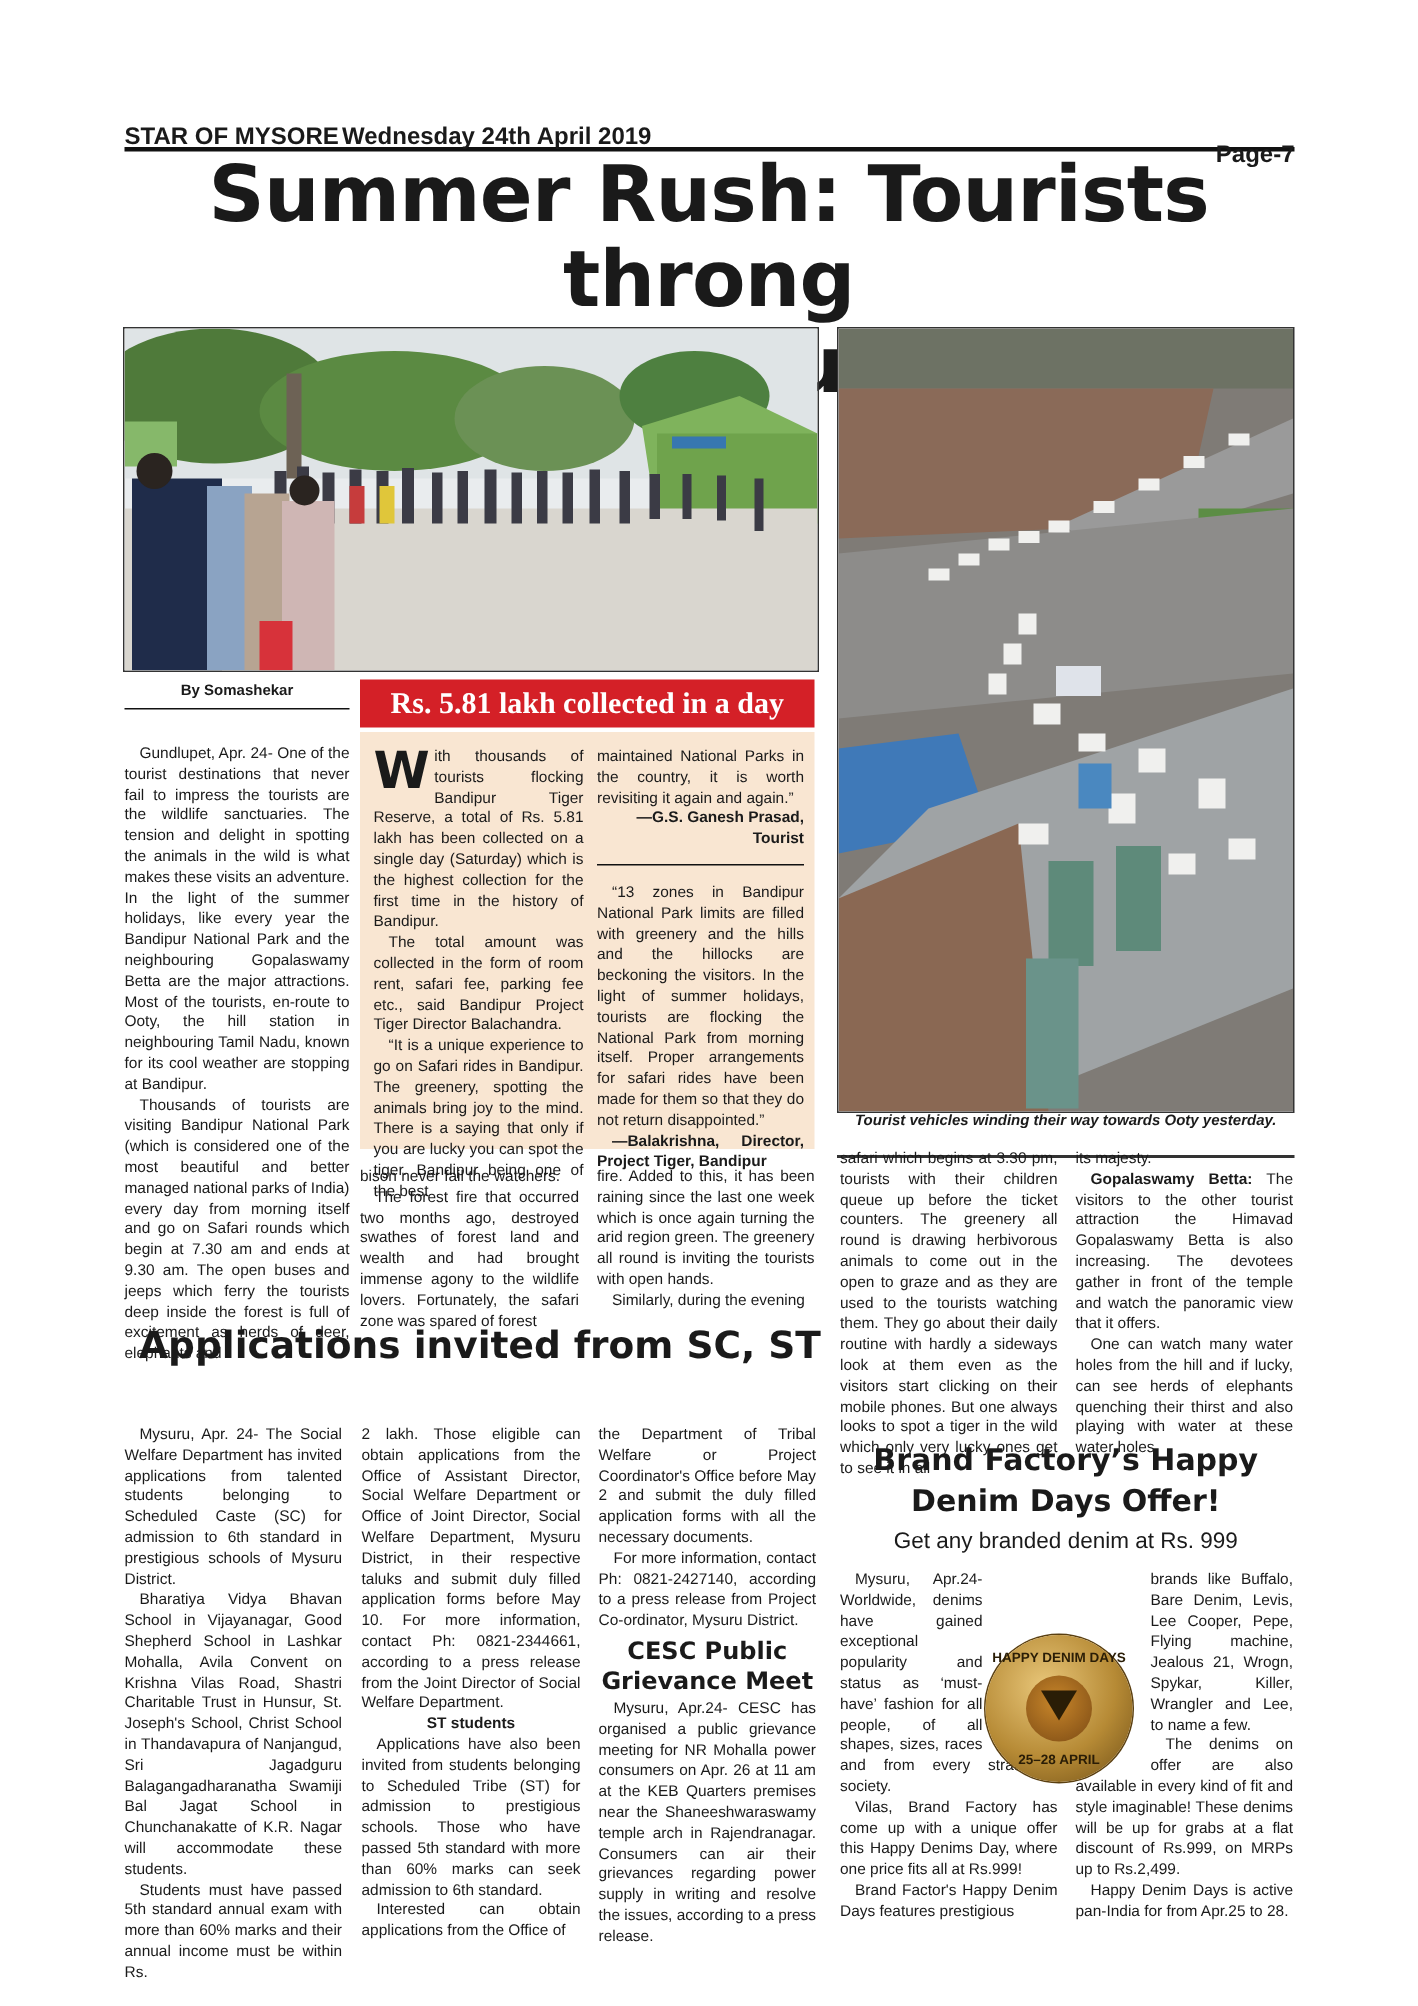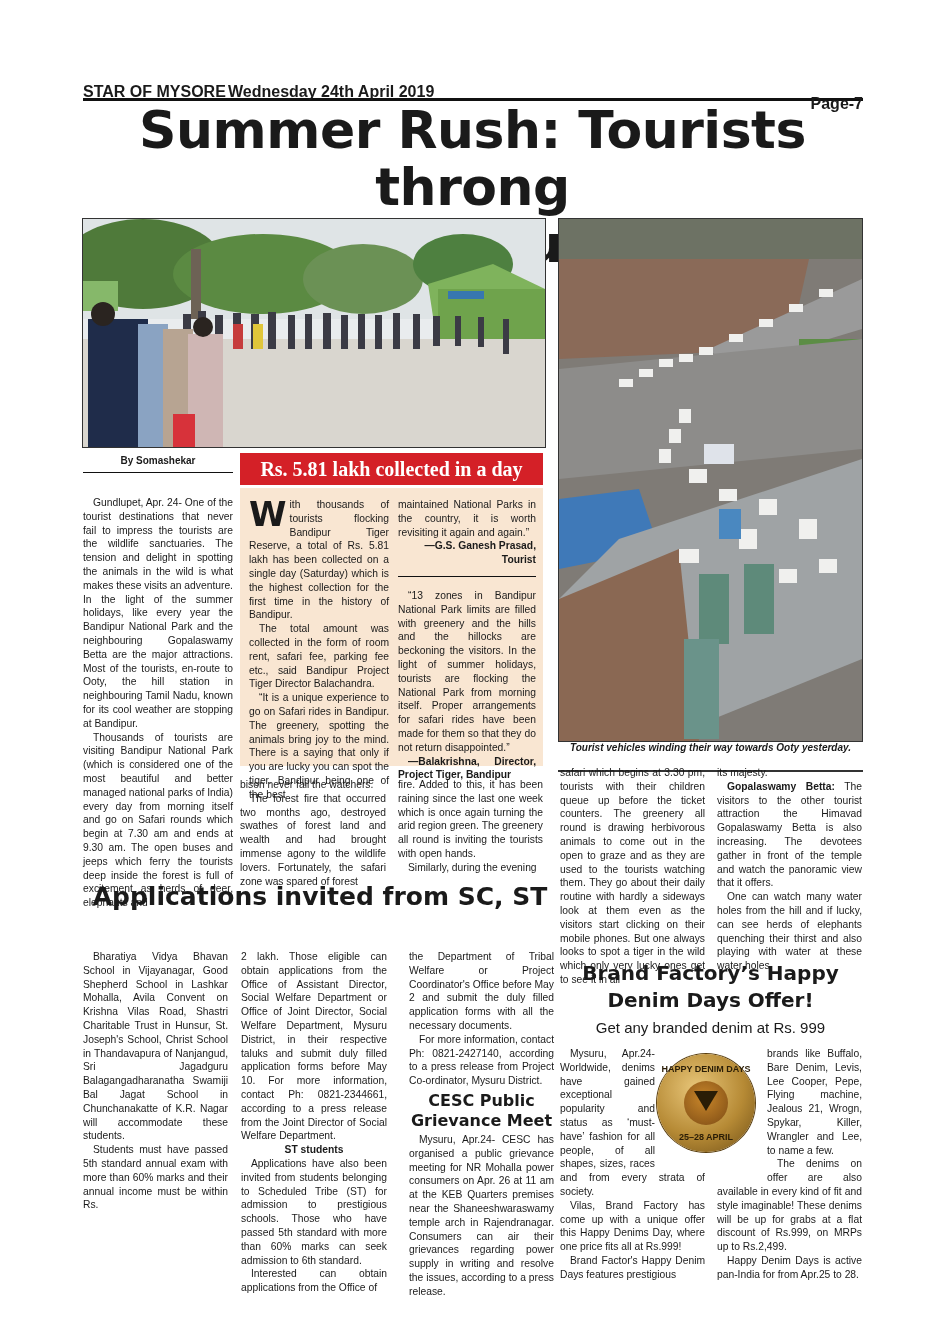--- a/index.html
+++ b/index.html
@@ -18,21 +18,21 @@
   .byline { left:83px; top:455px; width:150px; text-align:center; font-size:10px; font-weight:bold; padding-bottom:6px; border-bottom:1.5px solid #111; }
   .banner { left:240px; top:453px; width:303px; height:32px; background:#d42027; color:#fff; font-family:"Liberation Serif", serif; font-weight:bold; font-size:20px; line-height:32px; text-align:center; }
   .box { left:240px; top:488px; width:303px; height:278px; background:#f9e6d2; }
   .dropcap { float:left; font-size:34px; line-height:28px; font-weight:bold; font-family:"DejaVu Sans", sans-serif; margin:2px 3px 0 0; }
   .rule { border-top:1px solid #111; margin:9px 0 12px 0; }
   .sig { text-align:right; font-weight:bold; text-indent:0 !important; }
   .h2 { left:80px; top:880px; width:480px; text-align:center; font-family:"DejaVu Sans", sans-serif; font-weight:bold; font-size:25px; line-height:33px; }
   .h3 { text-align:center; font-family:"DejaVu Sans", sans-serif; font-weight:bold; font-size:16px; line-height:20px; margin:3px 0 2px; }
   .bf-title { left:558px; top:960px; width:305px; text-align:center; font-family:"DejaVu Sans", sans-serif; font-weight:bold; font-size:20px; line-height:27px; }
   .bf-sub { left:558px; top:1019px; width:305px; text-align:center; font-size:15px; }
-  .badge { left:657px; top:1054px; width:98px; height:98px; border-radius:50%; background:radial-gradient(circle at 40% 35%, #e8c679 0%, #b68a35 55%, #6e4e16 100%); box-shadow:0 0 0 1px #5a3f10; }
+  .badge { left:657px; top:1090px; width:98px; height:98px; border-radius:50%; background:radial-gradient(circle at 40% 35%, #e8c679 0%, #b68a35 55%, #6e4e16 100%); box-shadow:0 0 0 1px #5a3f10; }
   .badge .inner { position:absolute; left:27px; top:27px; width:44px; height:44px; border-radius:50%; background:radial-gradient(circle at 45% 40%, #c8862a, #7b4a14); }
   .badge .txt { position:absolute; width:98px; text-align:center; font-size:9px; font-weight:bold; color:#2a1d06; }
   .badge .tri { position:absolute; left:37px; top:37px; width:0; height:0; border-left:12px solid transparent; border-right:12px solid transparent; border-top:20px solid #2a1d06; }
 </style>
 </head>
 <body>
 
 <div class="abs masthead">
   <span class="paper">STAR OF MYSORE</span>
   <span class="date">Wednesday 24th April 2019</span>
@@ -172,30 +172,31 @@
 <div class="abs col" style="left:717px; top:766px; width:145px;">
   <p style="text-indent:0">its majesty.</p>
   <p><b>Gopalaswamy Betta:</b> <span>The visitors to the other tourist attraction the Himavad Gopalaswamy Betta is also increasing. The devotees gather in front of the temple and watch the panoramic view that it offers.</span></p>
   <p>One can watch many water holes from the hill and if lucky, can see herds of elephants quenching their thirst and also playing with water at these water holes.</p>
 </div>
 
 <div class="abs h2">
   <div>Applications invited from SC, ST</div>
 </div>
 <div class="abs col" style="left:83px; top:950px; width:145px;">
+  <p>Mysuru, Apr. 24- The Social Welfare Department has invited applications from talented students belonging to Scheduled Caste (SC) for admission to 6th standard in prestigious schools of Mysuru District.</p>
   <p>Bharatiya Vidya Bhavan School in Vijayanagar, Good Shepherd School in Lashkar Mohalla, Avila Convent on Krishna Vilas Road, Shastri Charitable Trust in Hunsur, St. Joseph's School, Christ School in Thandavapura of Nanjangud, Sri Jagadguru Balagangadharanatha Swamiji Bal Jagat School in Chunchanakatte of K.R. Nagar will accommodate these students.</p>
   <p>Students must have passed 5th standard annual exam with more than 60% marks and their annual income must be within Rs.</p>
 </div>
 <div class="abs col" style="left:241px; top:950px; width:146px;">
   <p style="text-indent:0">2 lakh. Those eligible can obtain applications from the Office of Assistant Director, Social Welfare Department or Office of Joint Director, Social Welfare Department, Mysuru District, in their respective taluks and submit duly filled application forms before May 10.  For more information, contact Ph: 0821-2344661, according to a press release from the Joint Director of Social Welfare Department.</p>
   <p style="text-align:center; font-weight:bold; text-indent:0">ST students</p>
   <p>Applications have also been invited from students belonging to Scheduled Tribe (ST) for admission to prestigious schools. Those who have passed 5th standard with more than 60% marks can seek admission to 6th standard.</p>
   <p>Interested can obtain applications from the Office of</p>
 </div>
-<div class="abs col" style="left:399px; top:950px; width:145px;margin-left:10px;">
+<div class="abs col" style="left:399px; top:950px; width:145px;">
   <p style="text-indent:0">the Department of Tribal Welfare or Project Coordinator's Office before May 2 and submit the duly filled application forms with all the necessary documents.</p>
   <p>For more information, contact Ph: 0821-2427140, according to a press release from Project Co-ordinator, Mysuru District.</p>
   <div class="h3">
     <div>CESC Public</div>
     <div>Grievance Meet</div>
   </div>
   <p>Mysuru, Apr.24- CESC has organised a public grievance meeting for NR Mohalla power consumers on Apr. 26 at 11 am at the KEB Quarters premises near the Shaneeshwaraswamy temple arch in Rajendranagar. Consumers can air their grievances regarding power supply in writing and resolve the issues, according to a press release.</p>
 </div>
 
 <div class="abs bf-title">

